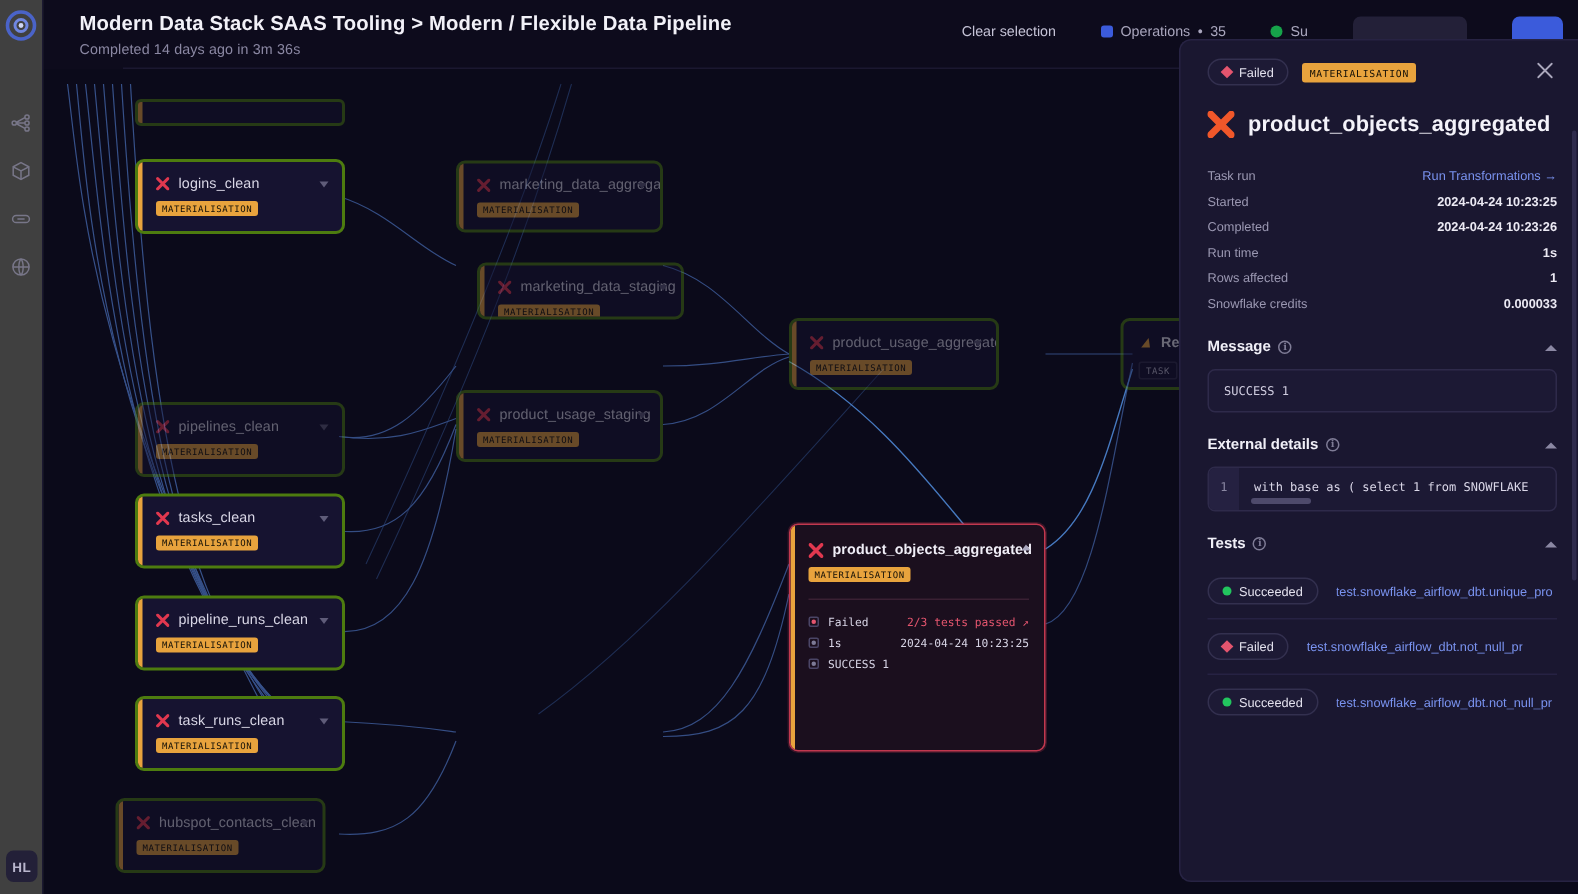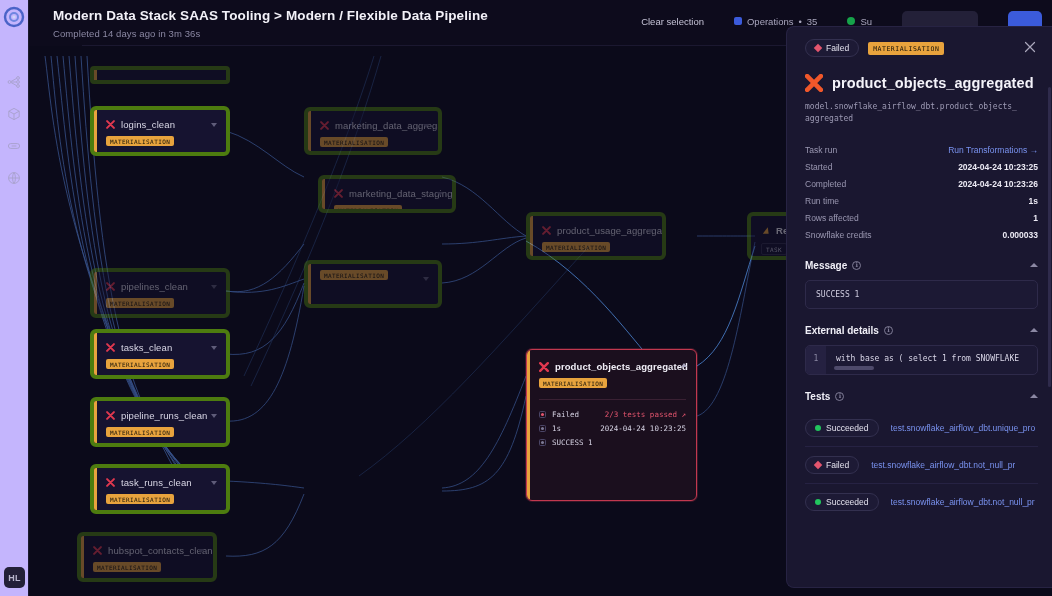--- a/index.html
+++ b/index.html
@@ -8,21 +8,21 @@
     background: #0b0a1a;
     font-family: "Liberation Sans", sans-serif;
     overflow: hidden;
     color: #e6e6f0;
   }
   .app { position: relative; width: 1052px; height: 596px; }
 
   
   .rail {
     position: absolute; left: 0; top: 0; width: 29px; height: 596px;
-    background: #c4b5fd;
+    background: #404040;
     border-right: 1px solid #1b1830;
     display: flex; flex-direction: column; align-items: center;
   }
   .rail-logo {
     margin-top: 6px; width: 22px; height: 22px; border-radius: 50%;
     display: flex; align-items: center; justify-content: center;
   }
   .rail-logo svg { display:block; }
   .rail-icons { margin-top: 44px; display: flex; flex-direction: column; gap: 12px; align-items: center; }
   .rail-ic {
@@ -81,21 +81,21 @@
     overflow: hidden;
   }
   .canvas-inner { position: absolute; left: 0; top: 0; width: 1023px; height: 550px; }
   .edges { position: absolute; left: 0; top: 0; width: 1023px; height: 550px; }
 
   
   .node {
     position: absolute;
     background: #161330;
     border-radius: 6px;
-    border: 4px solid #4d7c0f;
+    border: 2px solid #4d7c0f;
     overflow: hidden;
   }
   .node .accent {
     position: absolute; left: 0; top: 0; bottom: 0; width: 3px;
     background: #e8a33d;
   }
   .node.dim { opacity: .42; }
   .node-head { display: flex; align-items: center; gap: 6px; padding: 9px 10px 0 12px; }
   .node-name { font-size: 9.5px; color: #d9d7e6; letter-spacing: .1px; white-space: nowrap; }
   .dbt-x { width: 9px; height: 9px; flex: 0 0 auto; }
@@ -456,20 +456,26 @@
             <path d="M1.2 1.2L8.8 8.8M8.8 1.2L1.2 8.8" stroke="#e1384f" stroke-width="2.2" stroke-linecap="round"></path>
           </svg>
           <span class="node-name">marketing_data_staging</span>
         </div>
         <div class="chev"></div>
         <span class="badge-mat">MATERIALISATION</span>
       </div>
 
       <div class="node dim" style="left:275px;top:214px;width:138px;height:48px;">
         <div class="accent"></div>
+        <div class="node-head">
+          <svg class="dbt-x" viewBox="0 0 10 10">
+            <path d="M1.2 1.2L8.8 8.8M8.8 1.2L1.2 8.8" stroke="#e1384f" stroke-width="2.2" stroke-linecap="round"></path>
+          </svg>
+          <span class="node-name">product_usage_staging</span>
+        </div>
         <div class="chev"></div>
         <span class="badge-mat">MATERIALISATION</span>
       </div>
 
 
       <div class="node dim" style="left:497px;top:166px;width:140px;height:48px;">
         <div class="accent"></div>
         <div class="node-head">
           <svg class="dbt-x" viewBox="0 0 10 10">
             <path d="M1.2 1.2L8.8 8.8M8.8 1.2L1.2 8.8" stroke="#e1384f" stroke-width="2.2" stroke-linecap="round"></path>
@@ -545,21 +551,20 @@
       <svg class="close-x" viewBox="0 0 16 16">
         <path d="M3.5 3.5l9 9M12.5 3.5l-9 9" stroke="#cfccdf" stroke-width="1.2" stroke-linecap="round" fill="none"></path>
       </svg>
 
       <div class="panel-title">
         <svg width="18" height="18" viewBox="0 0 10 10">
           <path d="M1.2 1.2L8.8 8.8M8.8 1.2L1.2 8.8" stroke="#f0572a" stroke-width="2.6" stroke-linecap="round"></path>
         </svg>
         <span class="name">product_objects_aggregated</span>
       </div>
-      <div class="panel-fqn">model.snowflake_airflow_dbt.product_objects_aggregated</div>
     </div>
 
     <div class="kv">
       <div class="kv-row">
         <span class="kv-k">Task run</span>
         <span class="kv-v kv-link">Run Transformations →</span>
       </div>
       <div class="kv-row">
         <span class="kv-k">Started</span>
         <span class="kv-v">2024-04-24 10:23:25</span>

